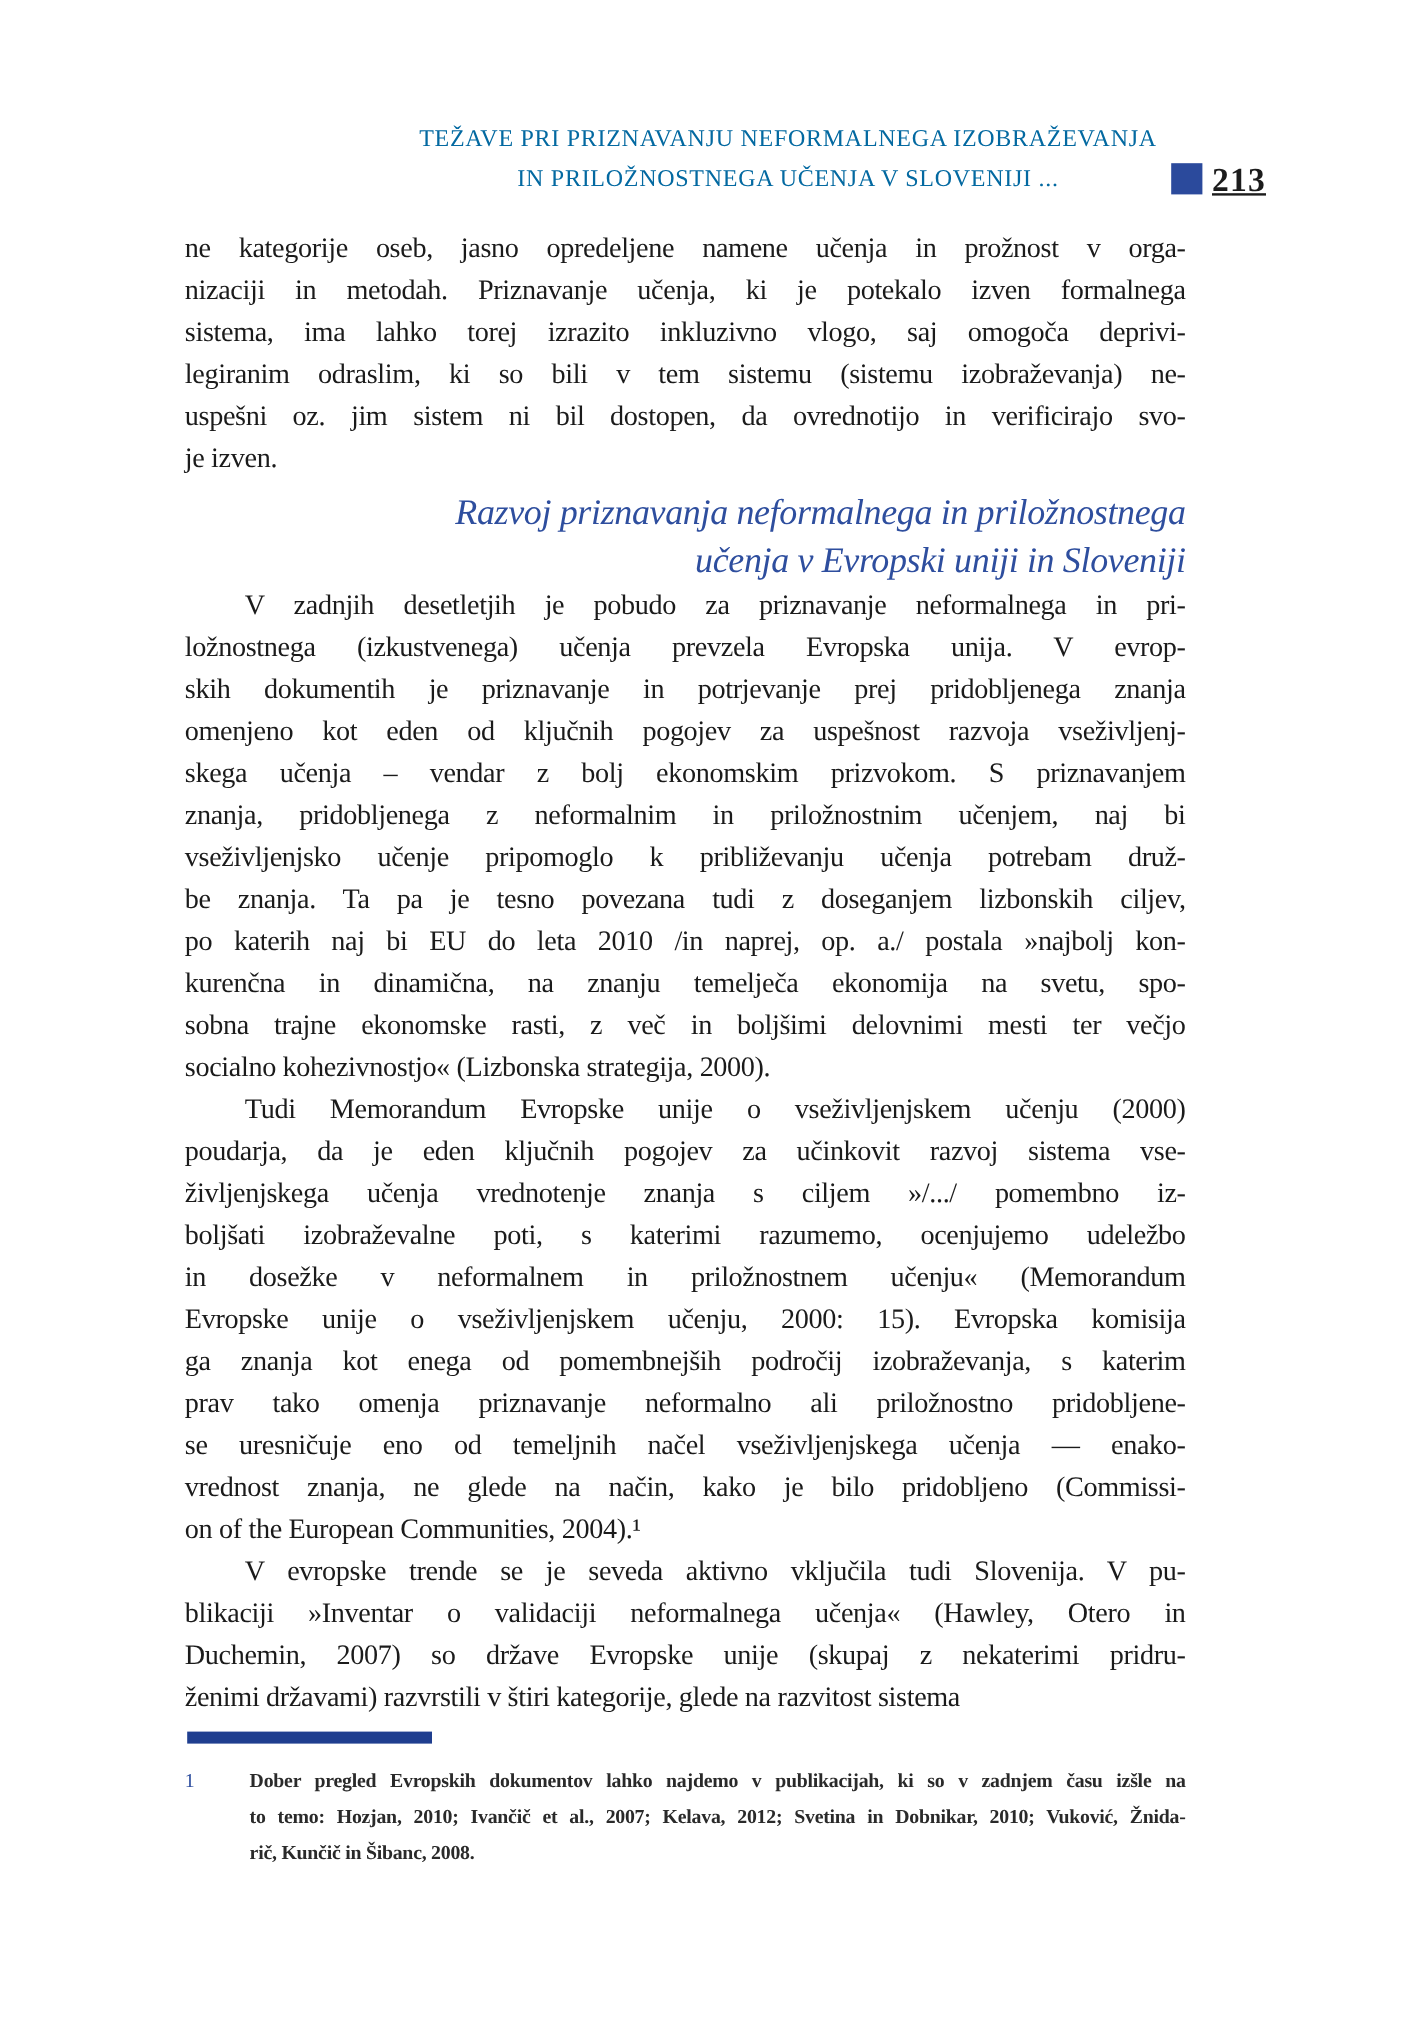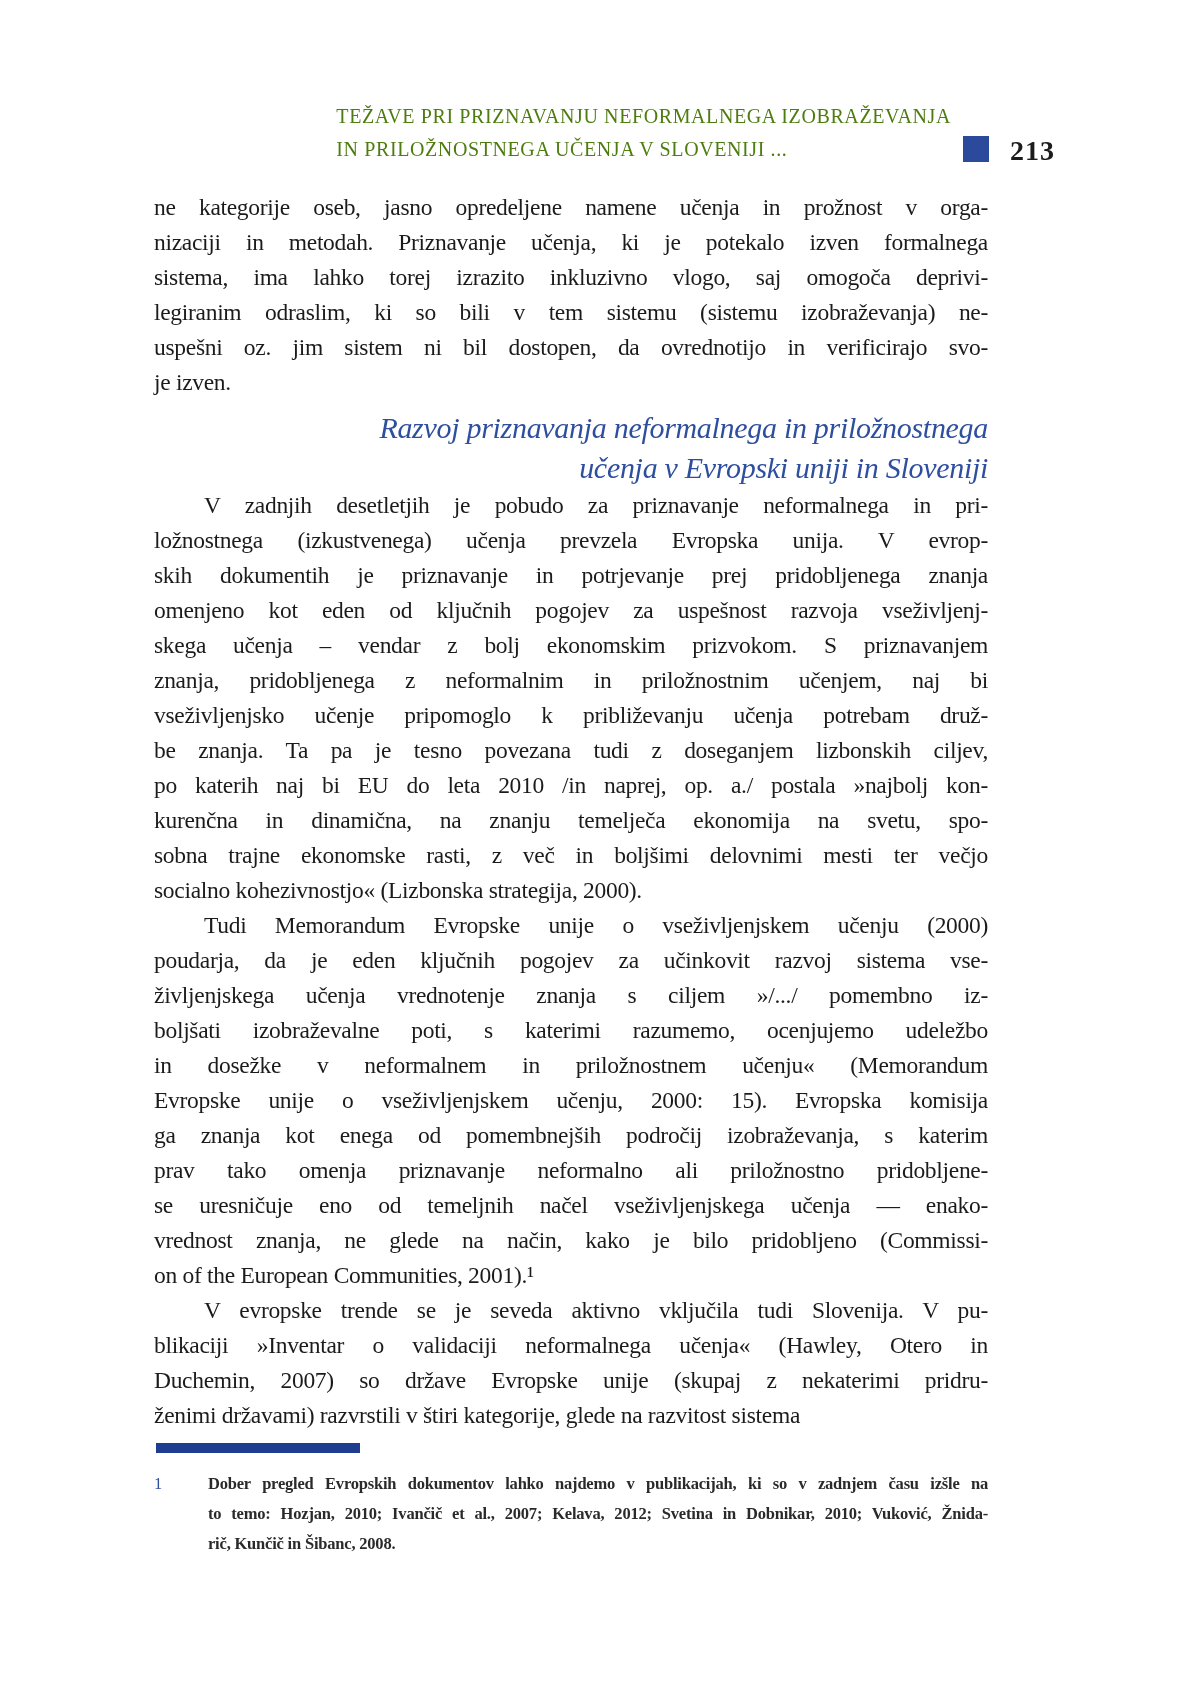--- a/index.html
+++ b/index.html
@@ -17,42 +17,43 @@
     color: #1b1b1b;
   }
   
   .running-header {
     display: flex;
     justify-content: flex-end;
     align-items: flex-end;
     margin: 100px 132px 0 154px;
   }
   .header-title {
-    text-align: left;
+    text-align: center;
     font-size: 20px;
     line-height: 33px;
     letter-spacing: 0.6px;
-    color: #4d7c0f;
+    color: #0369a1;
   }
   .header-square {
     width: 26px;
     height: 26px;
     background: #2b4a9c;
     margin-left: 12px;
     margin-bottom: 4px;
     flex: 0 0 auto;
   }
   .header-pagenum {
     font-size: 28px;
     font-weight: 700;
     line-height: 28px;
-    margin-left: 21px;
+    margin-left: 8px;
     margin-bottom: 1px;
     letter-spacing: 1px;
     color: #1c1c1c;
+    text-decoration: underline;
   }
   
   .body-col {
     margin-left: 154px;
     width: 834px;
     font-size: 23.5px;
     line-height: 35px;
     letter-spacing: -0.3px;
     color: #1b1b1b;
   }
@@ -150,21 +151,21 @@
       <div class="ln first">Tudi Memorandum Evropske unije o vseživljenjskem učenju (2000)</div>
       <div class="ln">poudarja, da je eden ključnih pogojev za učinkovit razvoj sistema vse-</div>
       <div class="ln">življenjskega učenja vrednotenje znanja s ciljem »/.../ pomembno iz-</div>
       <div class="ln">boljšati izobraževalne poti, s katerimi razumemo, ocenjujemo udeležbo</div>
       <div class="ln">in dosežke v neformalnem in priložnostnem učenju« (Memorandum</div>
       <div class="ln">Evropske unije o vseživljenjskem učenju, 2000: 15). Evropska komisija</div>
       <div class="ln">ga znanja kot enega od pomembnejših področij izobraževanja, s katerim</div>
       <div class="ln">prav tako omenja priznavanje neformalno ali priložnostno pridobljene-</div>
       <div class="ln">se uresničuje eno od temeljnih načel vseživljenjskega učenja — enako-</div>
       <div class="ln">vrednost znanja, ne glede na način, kako je bilo pridobljeno (Commissi-</div>
-      <div class="ln last">on of the European Communities, 2001).¹</div>
+      <div class="ln last">on of the European Communities, 2004).¹</div>
     </div>
 
     <div class="para">
       <div class="ln first">V evropske trende se je seveda aktivno vključila tudi Slovenija. V pu-</div>
       <div class="ln">blikaciji »Inventar o validaciji neformalnega učenja« (Hawley, Otero in</div>
       <div class="ln">Duchemin, 2007) so države Evropske unije (skupaj z nekaterimi pridru-</div>
       <div class="ln last">ženimi državami) razvrstili v štiri kategorije, glede na razvitost sistema</div>
     </div>
 
     <div class="fn-sep"></div>

